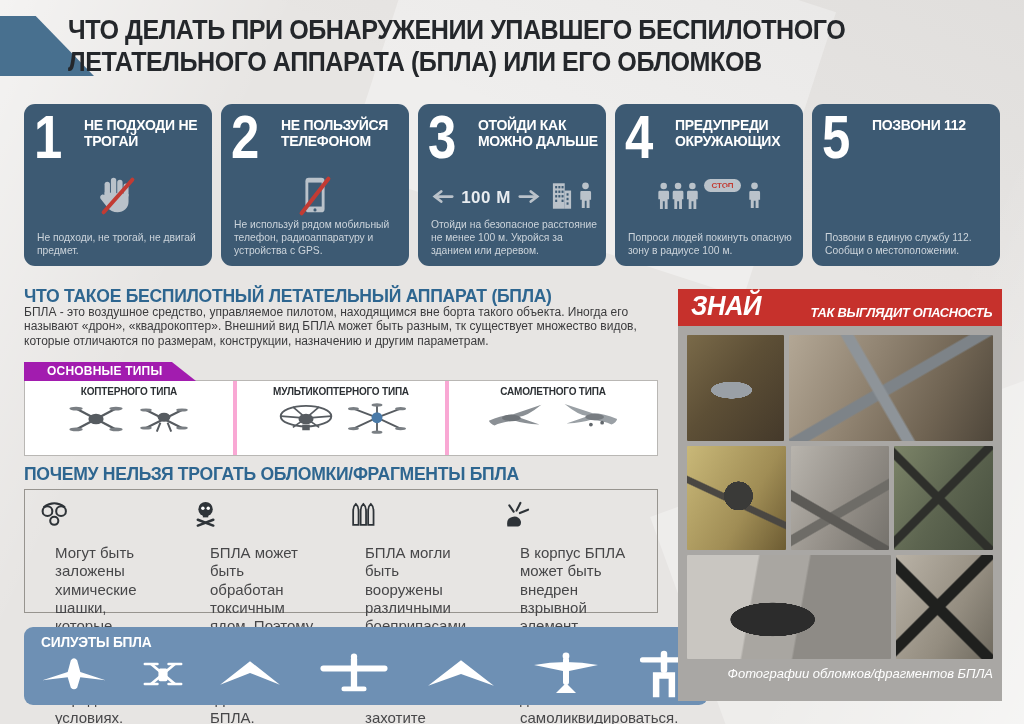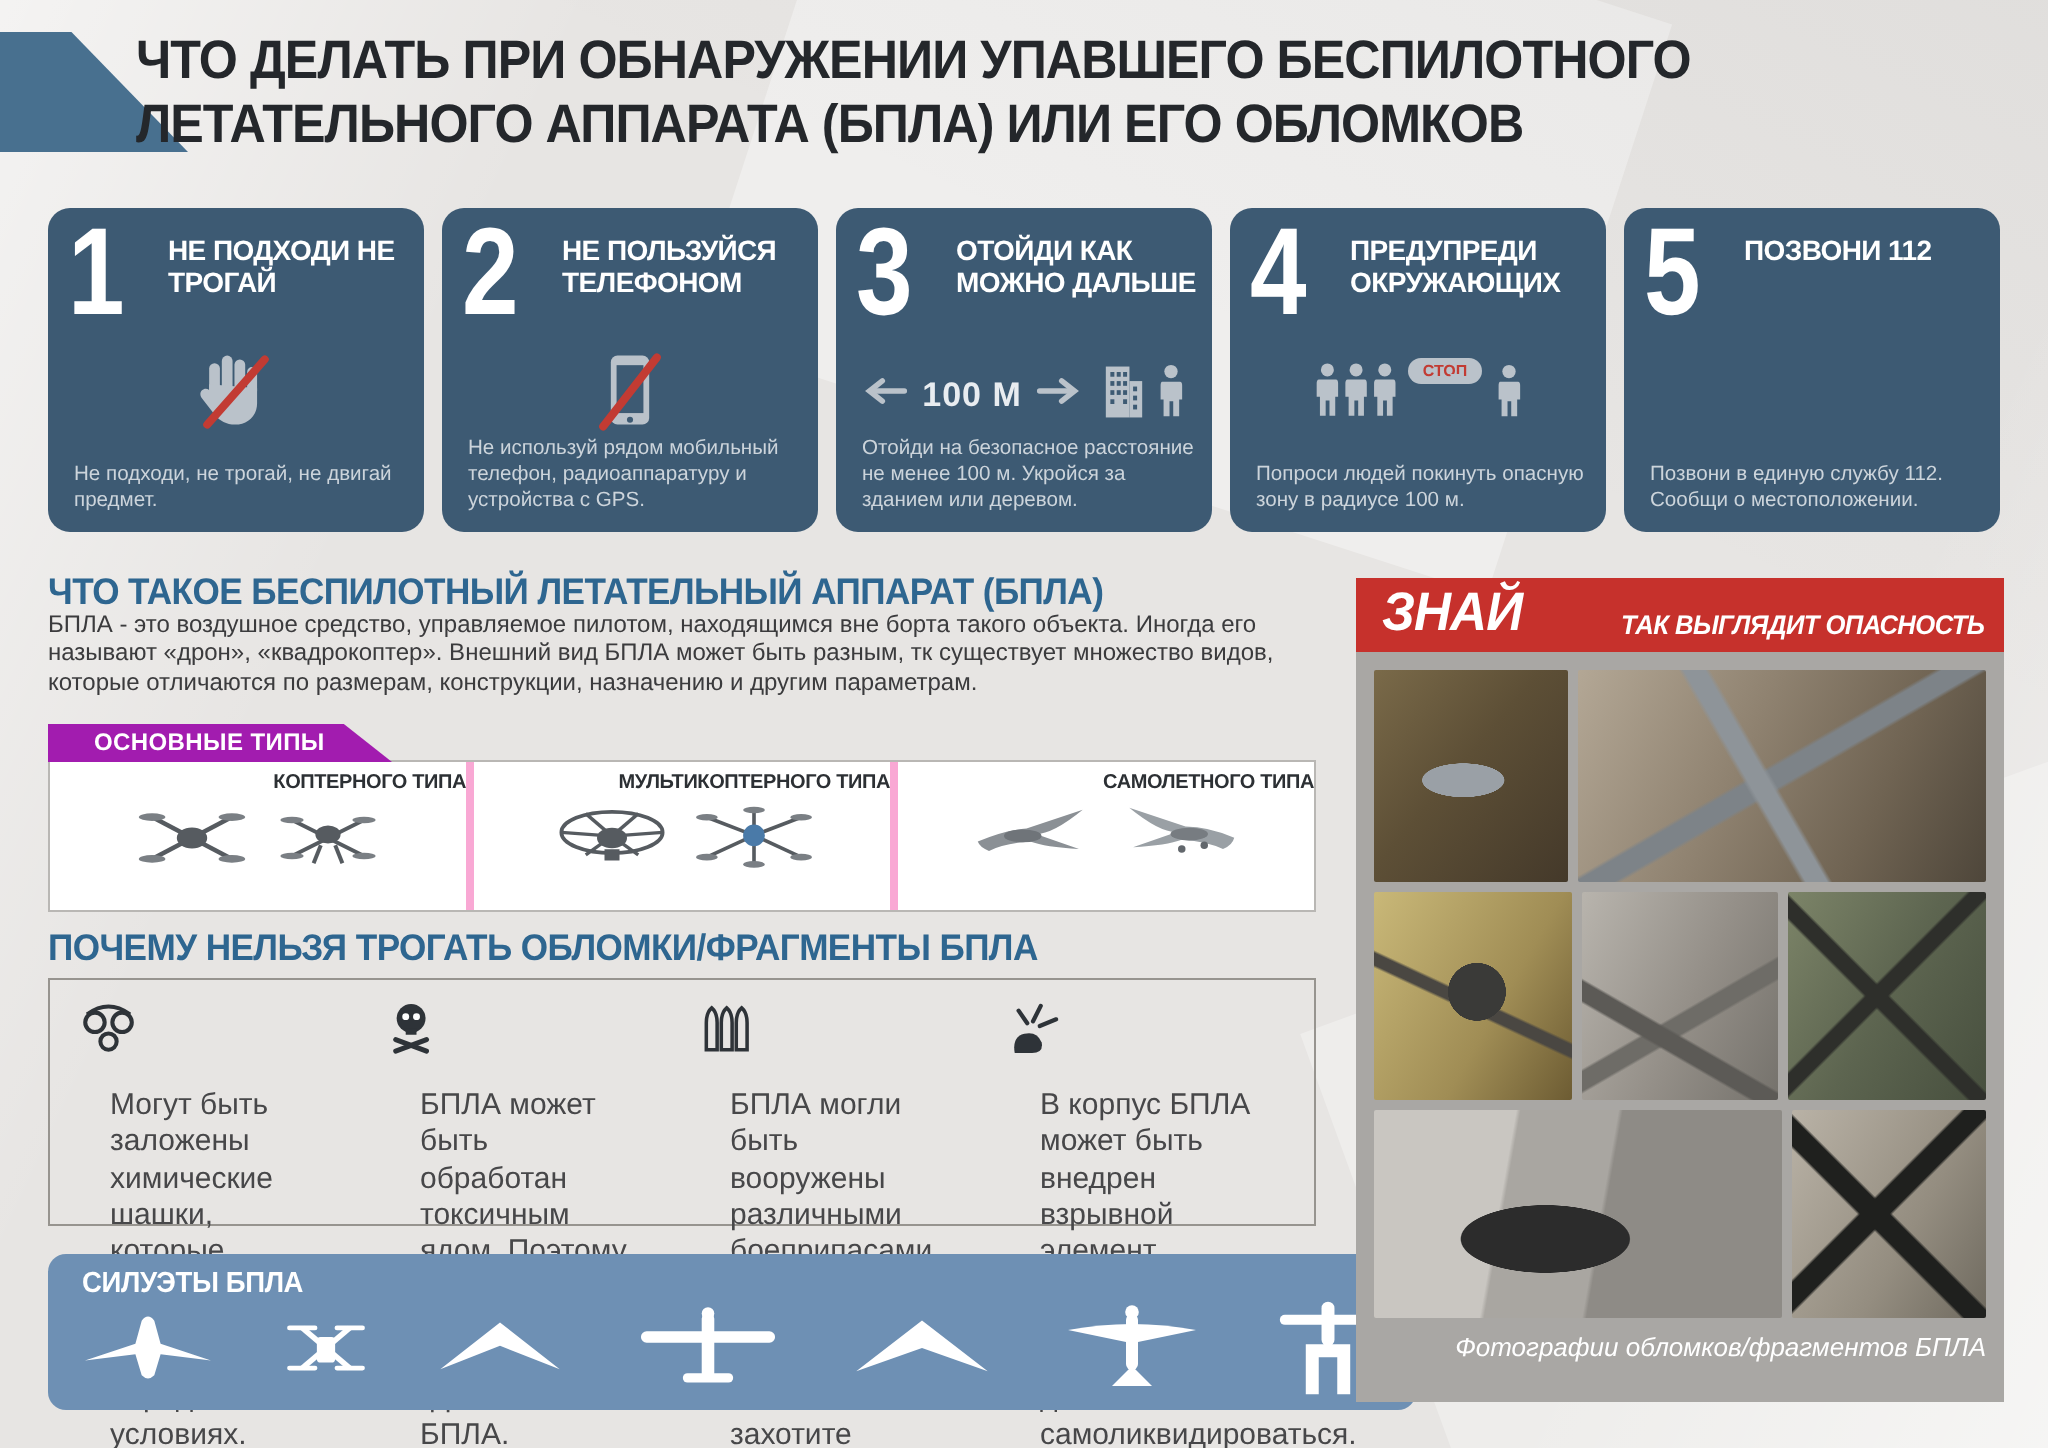--- a/index.html
+++ b/index.html
@@ -39,21 +39,21 @@
   .about-text{position:absolute;left:24px;top:305px;width:648px;font-size:12px;color:#3b3b3d;line-height:1.2;}
 
   
   .types-badge{position:absolute;left:24px;top:362px;width:172px;height:19px;background:#a21caf;color:#fff;
     font-size:12px;font-weight:bold;line-height:19px;padding-left:23px;letter-spacing:.2px;box-sizing:border-box;
     clip-path:polygon(0 0,86% 0,100% 100%,0 100%);z-index:2;}
   .types-table{position:absolute;left:24px;top:380px;width:634px;height:76px;background:#fff;
     border:1px solid #b9b7b4;display:flex;box-sizing:border-box;}
   .type-cell{flex:1;text-align:center;padding-top:5px;}
   .type-cell + .type-cell{border-left:4px solid #f9a8d4;}
-  .type-label{font-size:10px;font-weight:bold;color:#2c3034;letter-spacing:-.2px;text-align:right;}
+  .type-label{font-size:10px;font-weight:bold;color:#2c3034;letter-spacing:-.2px;}
   .type-drones{display:flex;justify-content:center;align-items:center;gap:12px;margin-top:3px;}
 
   
   .reasons-head{left:24px;top:463px;}
   .reasons-box{position:absolute;left:24px;top:489px;width:634px;height:124px;border:1px solid #97948f;
     display:flex;gap:16px;padding:11px 14px 8px;box-sizing:border-box;}
   .reason{flex:1;min-width:0;}
   .ricon{height:27px;margin-bottom:5px;}
   .reason p{margin:16px;font-size:15px;color:#474749;line-height:1.22;}
 

